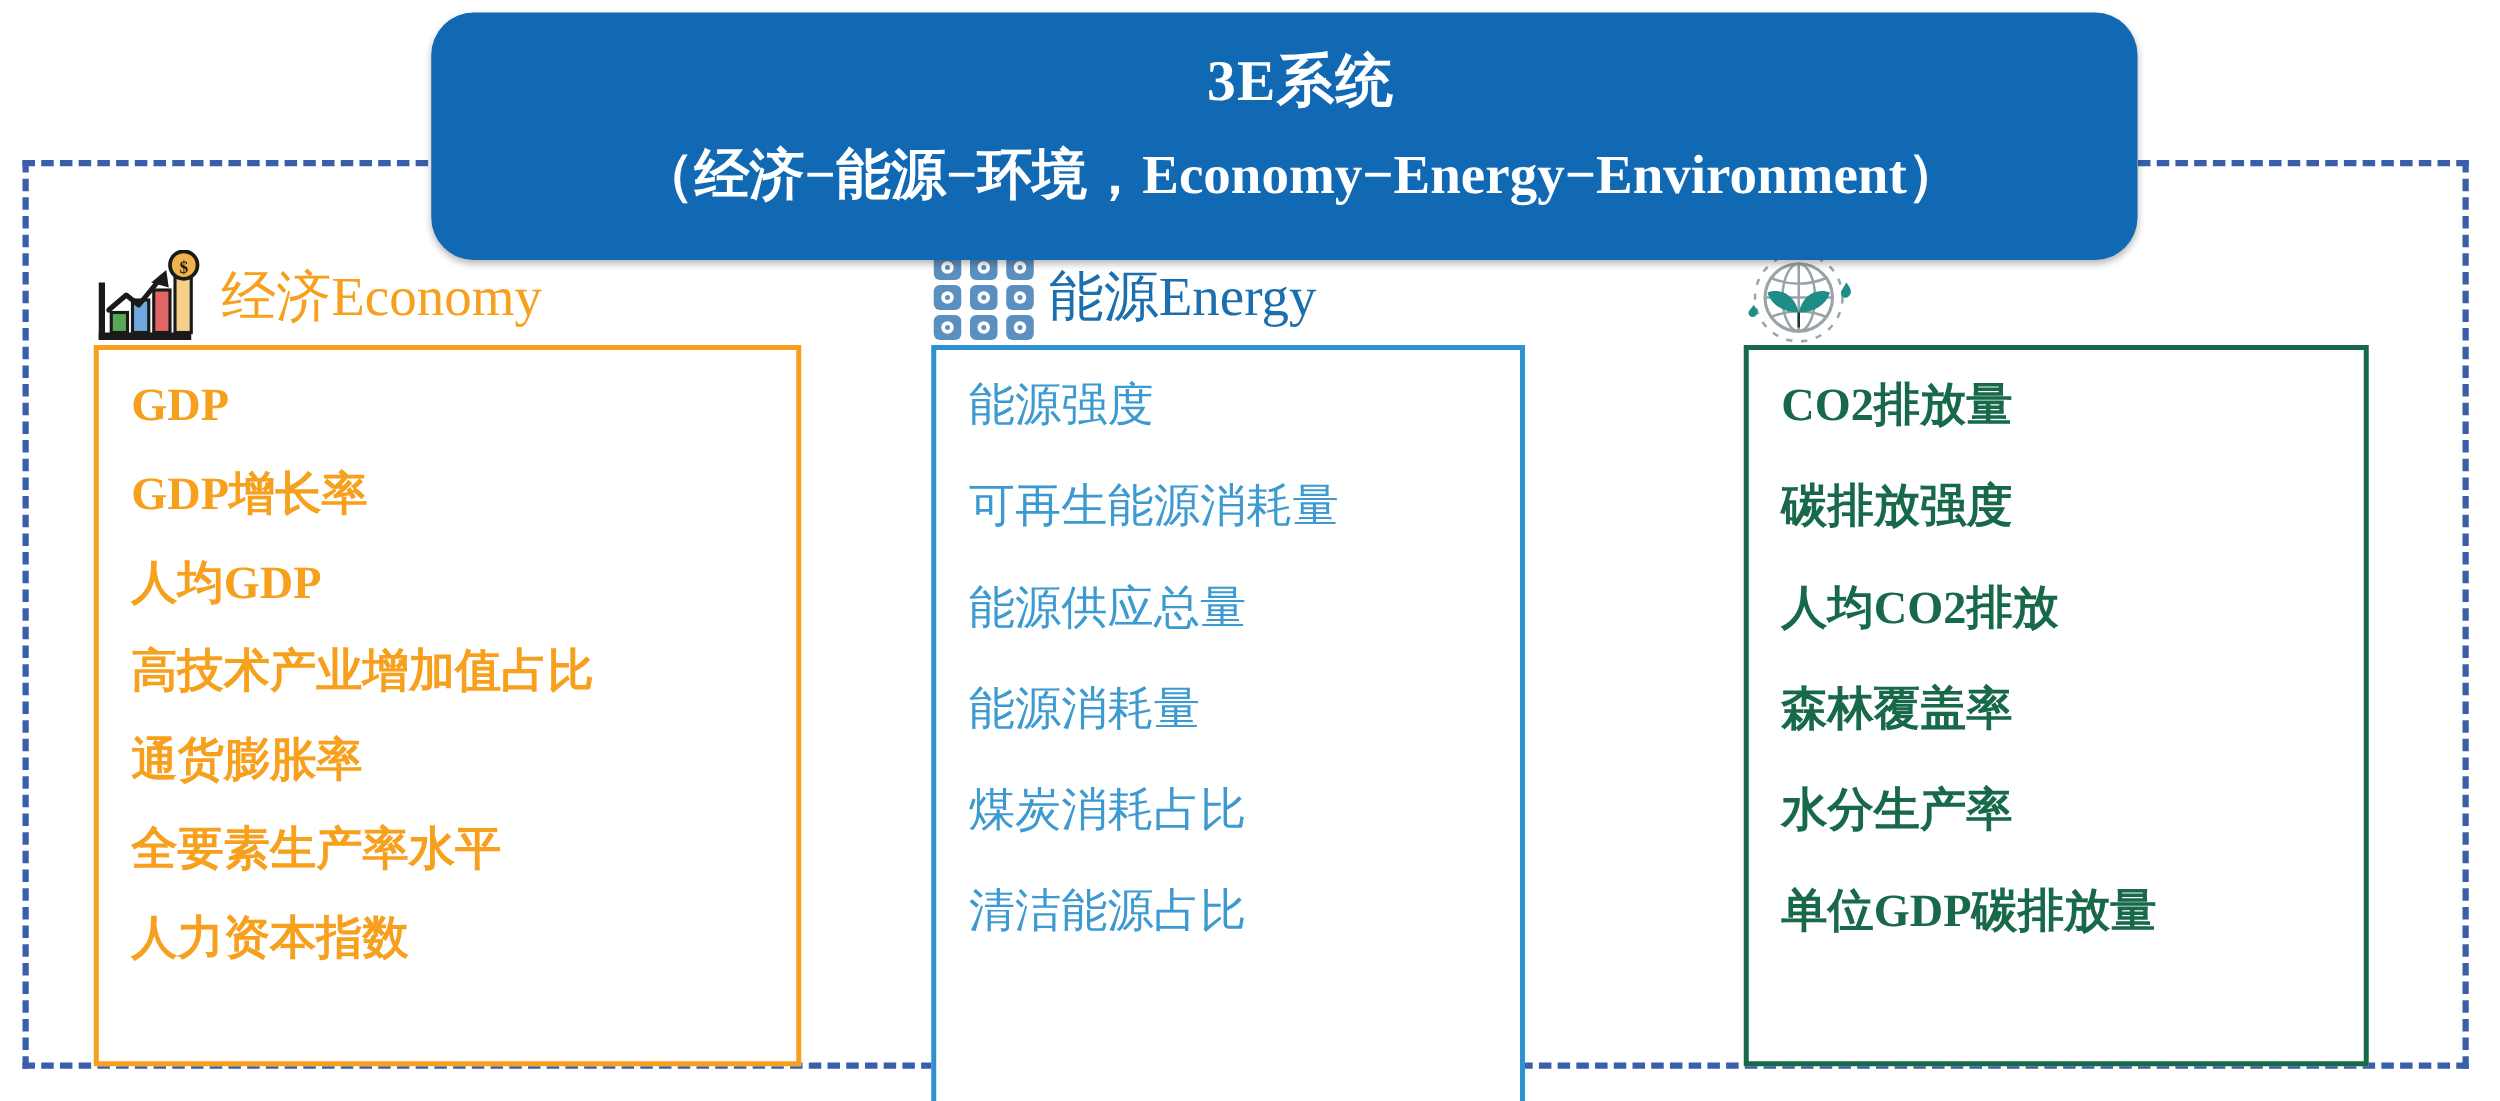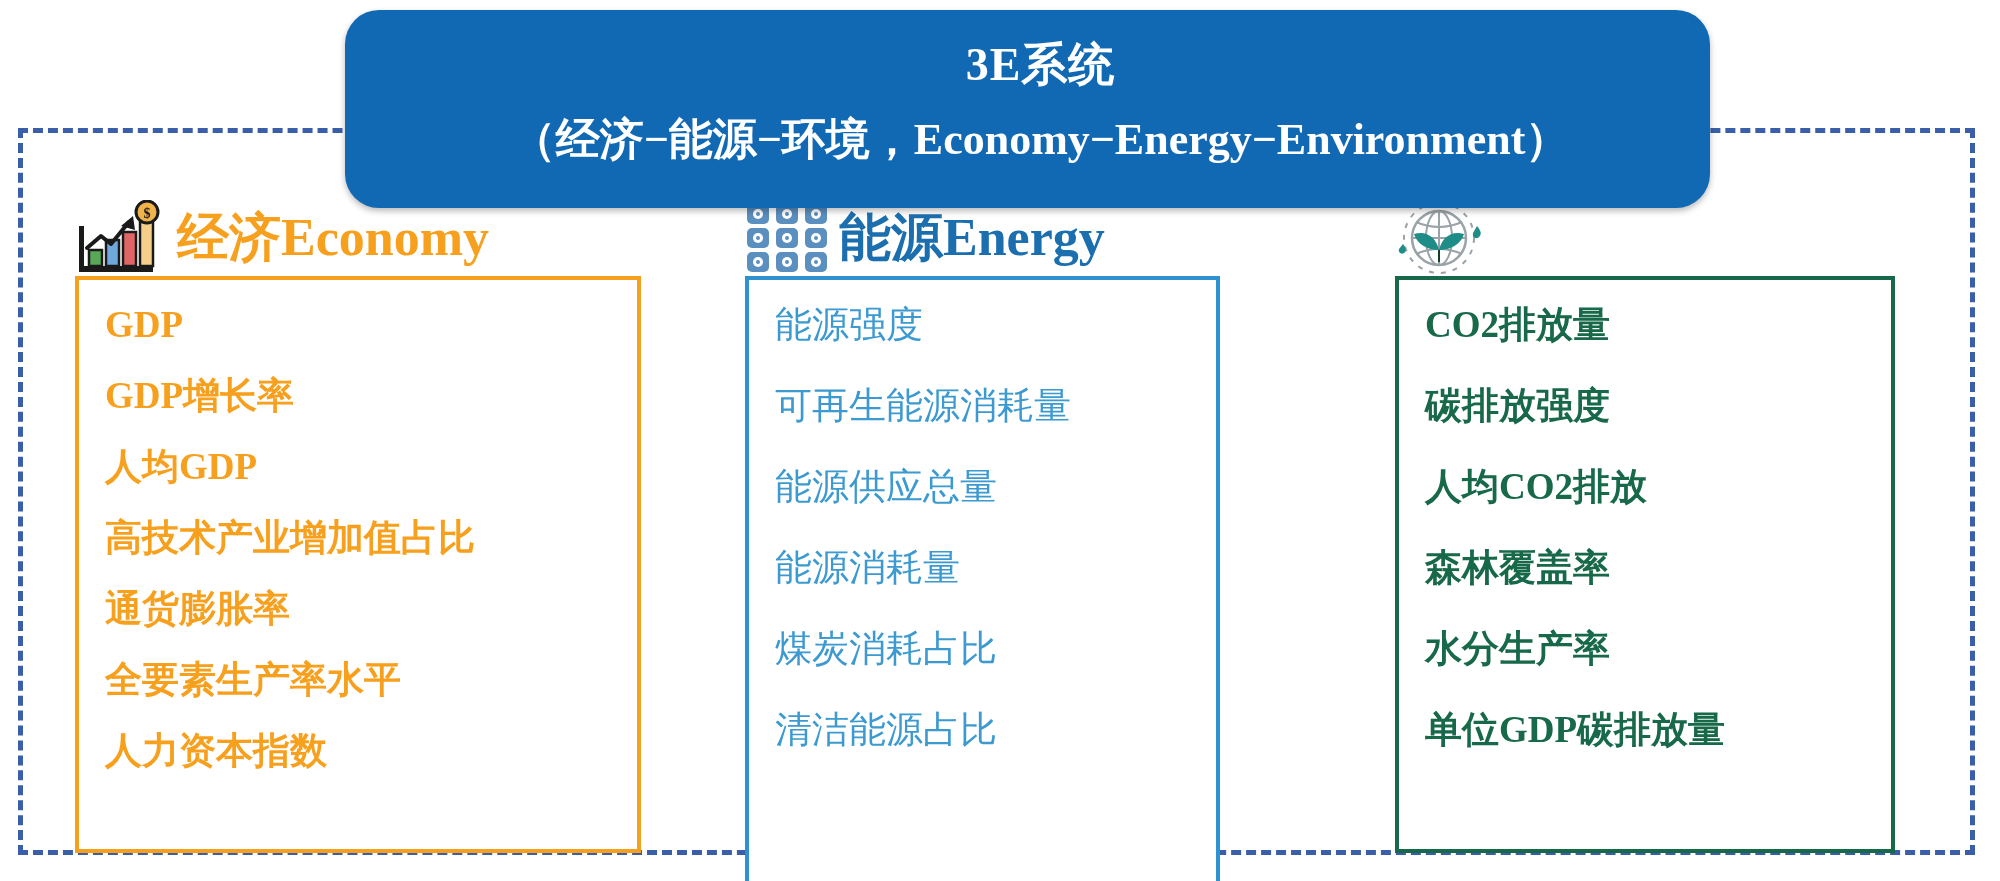--- a/index.html
+++ b/index.html
@@ -73,22 +73,22 @@
     height: 76px;
     white-space: nowrap;
   }
   .col-header .icon-wrap {
     flex: 0 0 auto;
     display: flex;
     align-items: center;
     justify-content: center;
   }
   .col-title {
-    font-size: 52px;
-    font-weight: bold;
+    font-size: 44px;
+    font-weight: normal;
     line-height: 1;
     padding-left: 6px;
   }
 
   
   .list-box {
     border: 4px solid #000;
     box-sizing: border-box;
     padding: 26px 0 20px 26px;
     background: #ffffff;

